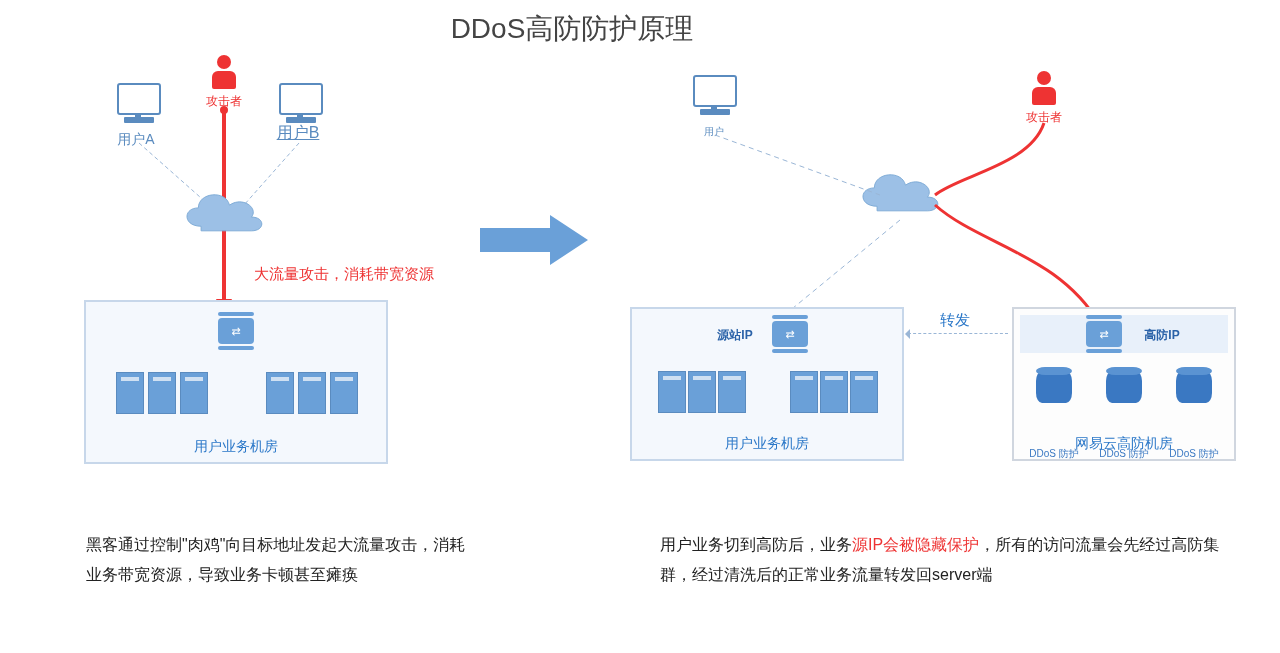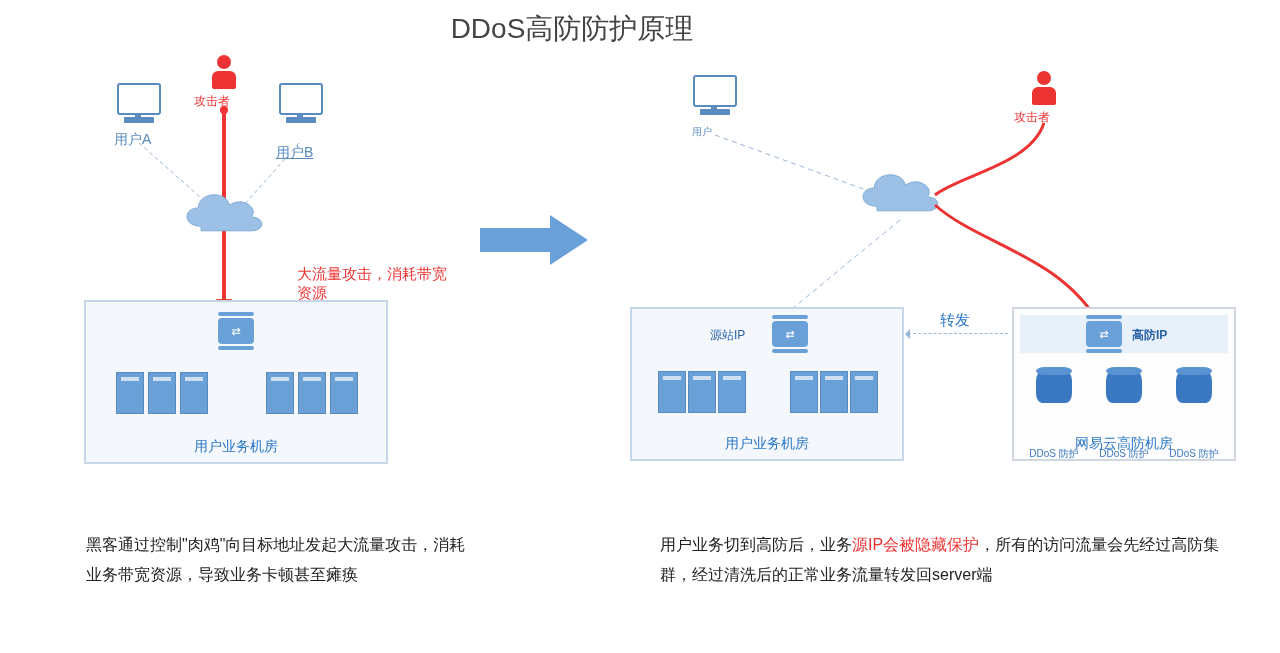--- a/index.html
+++ b/index.html
@@ -4,21 +4,21 @@
 <style>
   html, body { margin:0; padding:0; font-family:"Microsoft YaHei",Arial,sans-serif; background:#fff; color:#333; }
   .stage { position:relative; width:1144px; height:653px; }
   .title { position:absolute; top:10px; left:0; width:100%; text-align:center; font-size:28px; font-weight:400; color:#444; }
 
   
   .panel-left { position:absolute; left:84px; top:55px; width:370px; height:410px; }
   .panel-right { position:absolute; left:600px; top:55px; width:640px; height:410px; }
 
   
-  .lbl { font-size:12px; color:#5a8bbf; text-align:left; }
+  .lbl { font-size:12px; color:#5a8bbf; text-align:center; }
   .lbl-red { color:#e33; }
   .desc { position:absolute; font-size:16px; line-height:1.9; color:#222; }
   .desc .red { color:#e33; }
 
   
   .datacenter { position:absolute; border:2px solid #c7d7ea; background:#f4f8fd; }
   .dc-title { position:absolute; bottom:6px; width:100%; text-align:center; font-size:14px; color:#2a77c8; }
 
   
   .computer { position:absolute; width:50px; height:45px; }
@@ -80,38 +80,38 @@
     <div class="computer" style="left:30px;top:28px;">
       <div class="monitor"></div>
         <div class="kbd"></div>
     </div>
     <div class="lbl" style="position:absolute;left:30px;top:76px;width:44px;font-size:14px;">用户A</div>
 
     <div class="computer" style="left:192px;top:28px;">
       <div class="monitor"></div>
         <div class="kbd"></div>
     </div>
-    <div class="lbl" style="position:absolute;left:192px;top:89px;width:44px;font-size:14px;text-decoration:underline;">用户B</div>
+    <div class="lbl" style="position:absolute;left:192px;top:68px;width:44px;font-size:16px;text-decoration:underline;">用户B</div>
 
     <svg style="position:absolute;left:0;top:0;" width="370" height="260">
       <line x1="55" y1="88" x2="125" y2="150" stroke="#9ab6d6" stroke-width="1" stroke-dasharray="4 3"></line>
       <line x1="215" y1="88" x2="160" y2="150" stroke="#9ab6d6" stroke-width="1" stroke-dasharray="4 3"></line>
 
       <line x1="140" y1="55" x2="140" y2="250" stroke="#e33" stroke-width="4"></line>
       <polygon points="140,260 132,244 148,244" fill="#e33"></polygon>
       <circle cx="140" cy="55" r="4" fill="#e33"></circle>
     </svg>
 
     <div class="cloud" style="left:90px;top:130px;">
       <svg viewBox="0 0 100 60">
           <path d="M25 45 C5 45 5 25 22 25 C22 8 52 5 56 22 C70 12 88 25 80 35 C95 35 95 50 80 50 L25 50 Z" fill="#9cc0e6" stroke="#7ba8d4" stroke-width="1"></path>
         </svg>
     </div>
 
-    <div class="attack-note" style="left:170px;top:210px;margin-left:43px;">大流量攻击，消耗带宽资源</div>
+    <div class="attack-note" style="left:170px;top:210px;">大流量攻击，消耗带宽资源</div>
 
     <div class="datacenter" style="left:0;top:245px;width:300px;height:160px;">
       <div class="router" style="left:132px;top:16px;">
           <span class="arrows">⇄</span>
         </div>
       <div class="rack" style="left:30px;top:70px;"></div>
       <div class="rack" style="left:62px;top:70px;"></div>
       <div class="rack" style="left:94px;top:70px;"></div>
       <div class="rack" style="left:180px;top:70px;"></div>
       <div class="rack" style="left:212px;top:70px;"></div>
@@ -150,21 +150,21 @@
       <line x1="115" y1="80" x2="280" y2="140" stroke="#9ab6d6" stroke-width="1" stroke-dasharray="5 4"></line>
       <line x1="300" y1="165" x2="170" y2="272" stroke="#9ab6d6" stroke-width="1" stroke-dasharray="5 4"></line>
 
       <path d="M444 68 C430 110 360 120 335 140" fill="none" stroke="#e33" stroke-width="3"></path>
       <path d="M335 150 C380 190 460 200 500 270" fill="none" stroke="#e33" stroke-width="3"></path>
       <polygon points="500,272 490,258 504,260" fill="#e33"></polygon>
     </svg>
 
 
     <div class="datacenter" style="left:30px;top:252px;width:270px;height:150px;">
-      <div class="lbl" style="position:absolute;left:78px;top:18px;width:50px;font-weight:normal;color:#2a62a8;">源站IP</div>
+      <div class="lbl" style="position:absolute;left:78px;top:18px;width:50px;font-weight:bold;color:#2a62a8;">源站IP</div>
       <div class="router" style="left:140px;top:12px;">
           <span class="arrows">⇄</span>
         </div>
       <div class="rack" style="left:26px;top:62px;"></div>
       <div class="rack" style="left:56px;top:62px;"></div>
       <div class="rack" style="left:86px;top:62px;"></div>
       <div class="rack" style="left:158px;top:62px;"></div>
       <div class="rack" style="left:188px;top:62px;"></div>
       <div class="rack" style="left:218px;top:62px;"></div>
       <div class="dc-title">用户业务机房</div>

